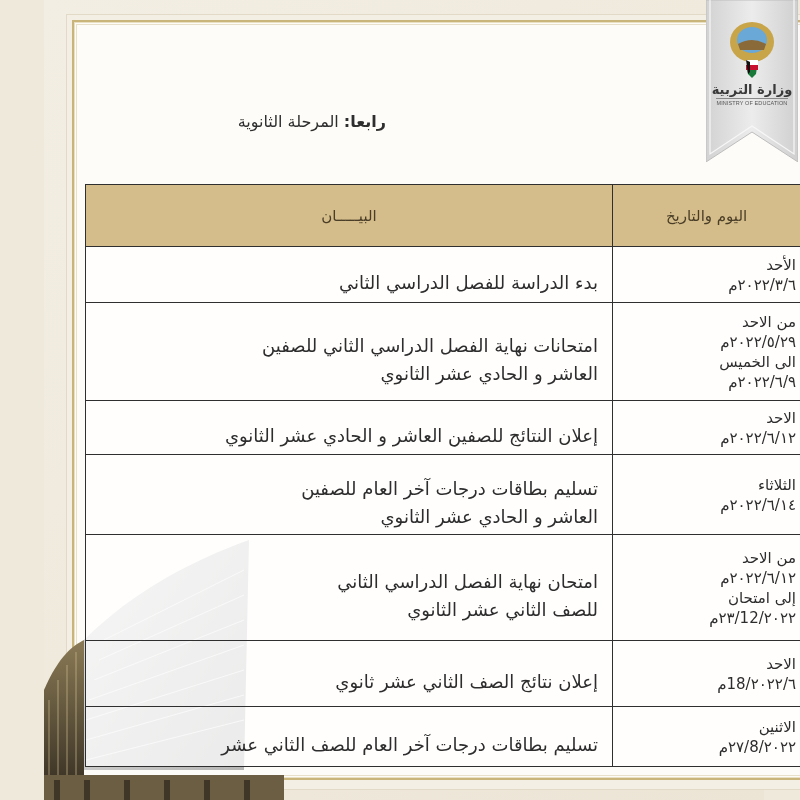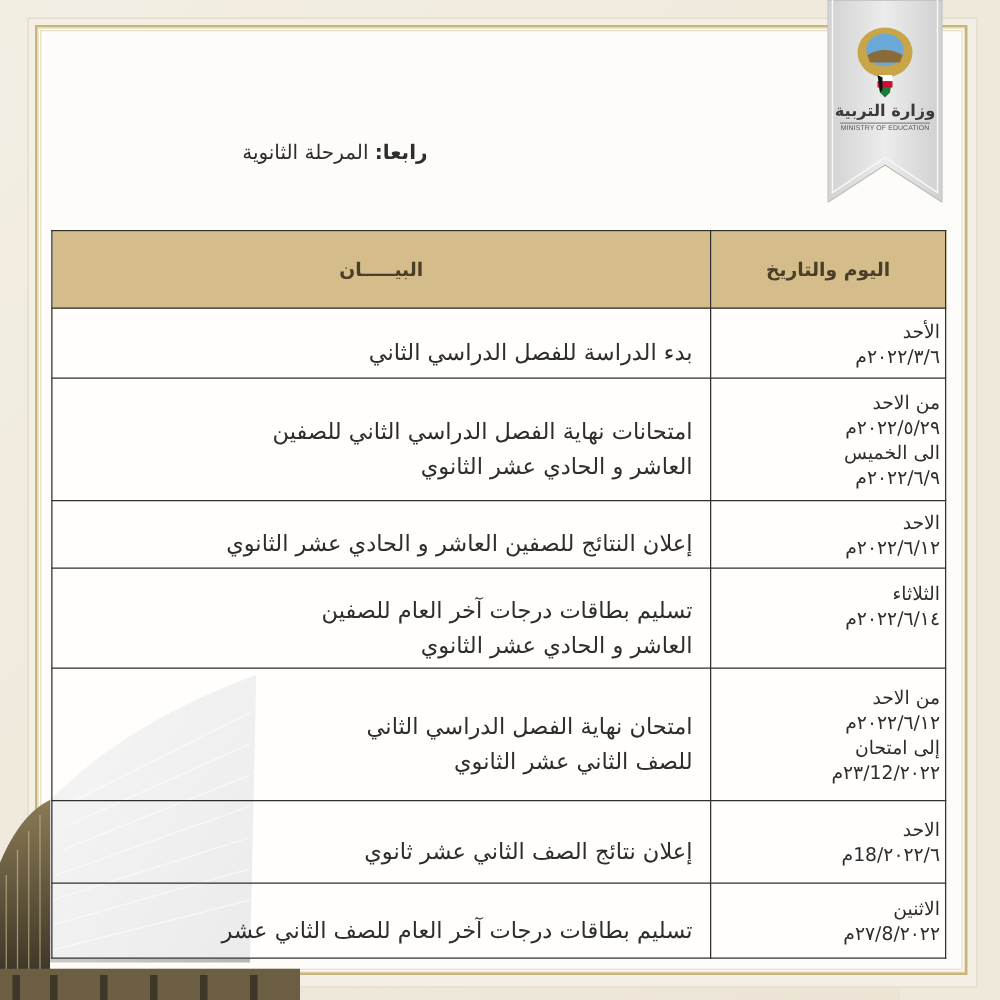--- a/index.html
+++ b/index.html
@@ -4,20 +4,21 @@
   <style>
     * { box-sizing: border-box; margin: 0; padding: 0; }
     html, body {
       width: 800px; height: 800px; overflow: hidden;
       background: #efe9dc;
       font-family: "DejaVu Sans", sans-serif;
     }
     .canvas {
       position: relative; width: 720px; height: 800px;
       background: linear-gradient(135deg, #f3eee3 0%, #ece5d6 100%);
+      margin-left: 44px;
     }
     .frame-outer {
       position: absolute; left: 22px; top: 14px; width: 760px; height: 776px;
       border: 1px solid #e2dac6;
       background: #f4efe4;
     }
     .frame-gold {
       position: absolute; left: 28px; top: 20px; width: 746px; height: 760px;
       border: 2px solid #c9b47a;
       background: #fdfcf8;
@@ -63,21 +64,21 @@
       border-collapse: collapse; direction: rtl;
       font-family: "DejaVu Sans", sans-serif;
       background: rgba(255,255,255,0.72);
     }
     table.schedule th, table.schedule td {
       border: 1.5px solid #2f2f2f;
       color: #2d2d2d;
     }
     table.schedule th {
       background: #d4bd8a;
-      font-weight: bold;
+      font-weight: normal;
       height: 62px;
       font-size: 15px;
       color: #4a3e28;
     }
     table.schedule td.date {
       width: 188px; text-align: right; font-size: 15px; line-height: 20px;
       padding: 2px 4px;
     }
     table.schedule td.desc {
       text-align: right; padding: 17px 14px 0 10px; font-size: 18px; line-height: 28px;
@@ -201,21 +202,21 @@
       <tr class="row-3">
         <td class="date">
           <div>الاحد</div>
           <div>٢٠٢٢/٦/١٢م</div>
         </td>
         <td class="desc">
           <div>إعلان النتائج للصفين العاشر و الحادي عشر الثانوي</div>
         </td>
       </tr>
       <tr class="row-4">
-        <td class="date" style="vertical-align:top;padding-top:10px;">
+        <td class="date" style="vertical-align:top;padding-top:20px;">
           <div>الثلاثاء</div>
           <div>٢٠٢٢/٦/١٤م</div>
         </td>
         <td class="desc">
           <div>تسليم بطاقات درجات آخر العام للصفين</div>
           <div>العاشر و الحادي عشر الثانوي</div>
         </td>
       </tr>
       <tr class="row-5">
         <td class="date">

